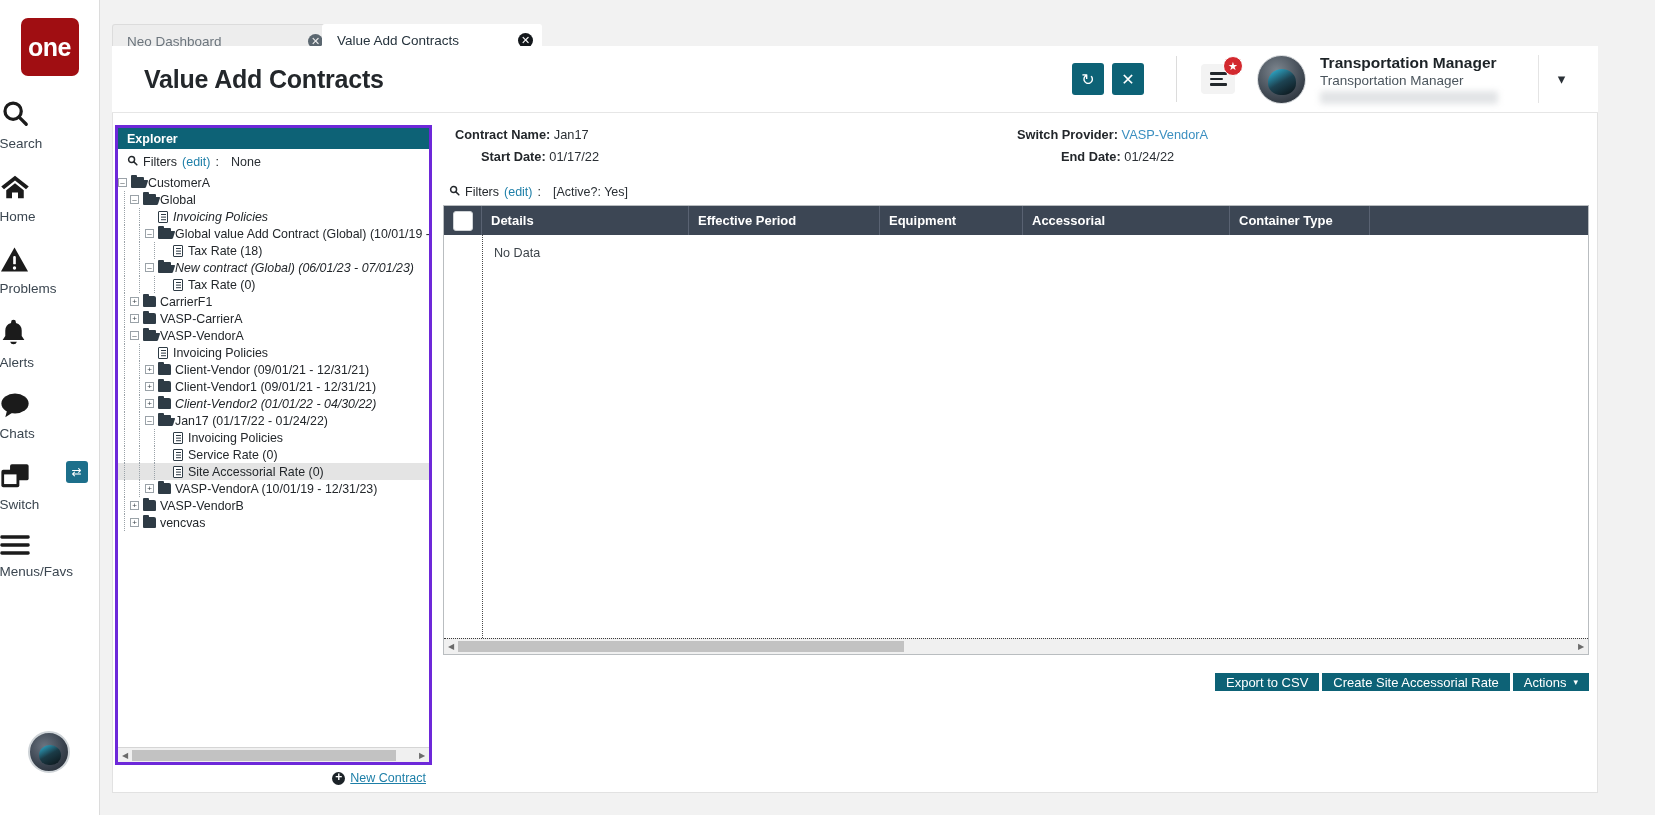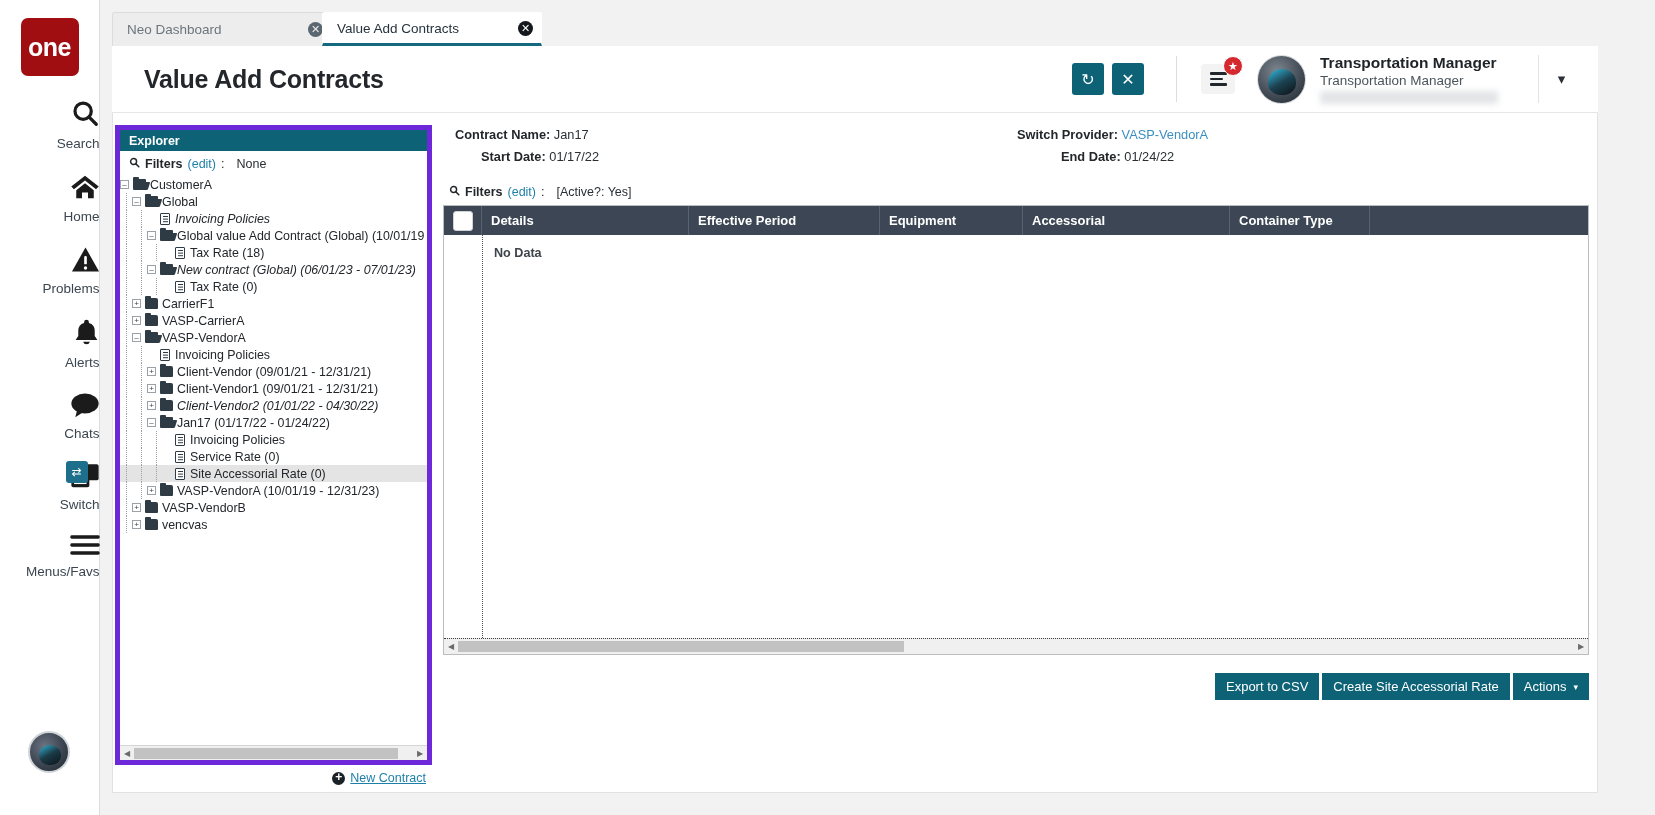--- a/index.html
+++ b/index.html
@@ -20,21 +20,21 @@
     background: #ffffff; border-right: 1px solid #dcdcdc;
     display: flex; flex-direction: column; align-items: center;
   }
   #logo {
     width: 58px; height: 58px; margin-top: 18px; border-radius: 7px;
     background: #a00e12; color: #fff; display: flex; align-items: center; justify-content: center;
     font-weight: 700; font-size: 25px; letter-spacing: -0.5px;
   }
   .rail-item {
     margin-top: 22px; width: 100px; display: flex; flex-direction: column;
-    align-items: flex-end; cursor: pointer; position: relative; padding-left: 35px;
+    align-items: flex-start; cursor: pointer; position: relative;
   }
   .rail-item .glyph { color: #1b1b1b; line-height: 1; display:block; }
   .rail-label { font-size: 13.5px; color: #3b4650; margin-top: 5px; }
   .switch-badge {
     position: absolute; right: 12px; top: -2px;
     width: 22px; height: 22px; border-radius: 3px; background: #1d6f8b;
     color: #fff; font-size: 12px; display: flex; align-items: center; justify-content: center;
   }
   #rail-avatar {
     position: absolute; left: 28px; bottom: 42px; width: 42px; height: 42px; border-radius: 50%;
@@ -45,21 +45,21 @@
     content:""; position:absolute; left:9px; top:12px; width:22px; height:20px; border-radius:50% 50% 45% 45%;
     background: linear-gradient(150deg,#2fb6d9 0%, #1b3b47 48%, #0c1418 100%);
   }
 
   
   #tabstrip {
     position: absolute; left: 100px; top: 0; right: 0; height: 46px;
     background: #f2f2f2;
   }
   .tab {
-    position: absolute; top: 12px; height: 34px; width: 220px;
+    position: absolute; top: 24px; height: 34px; width: 220px;
     background: #ededed; border: 1px solid #dcdcdc; border-bottom: none;
     border-radius: 3px 3px 0 0;
     display: flex; align-items: center; padding: 0 8px 0 14px; cursor: pointer;
   }
   .tab .tab-label { font-size: 13.5px; color: #6c757d; flex: 1; white-space: nowrap; overflow: hidden; }
   .tab.active { background: #ffffff; border-color: #ffffff; border-bottom: 3px solid #14697e; }
   .tab.active .tab-label { color: #26333d; }
   .tab-close {
     width: 15px; height: 15px; border-radius: 50%; background: #5b6770; color: #ededed;
     font-size: 11px; line-height: 15px; text-align: center; margin-left: 6px; cursor: pointer;
@@ -112,30 +112,30 @@
 
   
   #content {
     position: absolute; left: 112px; top: 113px; width: 1486px; height: 680px;
     background: #ffffff; border: 1px solid #e2e2e2; border-top: none;
   }
 
   
   #explorer {
     position: absolute; left: 2px; top: 12px; width: 317px; height: 640px;
-    border: 5px solid #6d28d9; background: #fff; display: flex; flex-direction: column;
+    border: 3px solid #6d28d9; background: #fff; display: flex; flex-direction: column;
   }
   #explorer-head {
     height: 21px; background: #0d6276; color: #fff; font-size: 12.5px; font-weight: 700;
     display: flex; align-items: center; padding-left: 9px;
   }
   #explorer-filters {
     padding: 6px 0 4px 9px; font-size: 12.5px; color: #23272b; display: flex; align-items: center; gap: 5px;
   }
-  .filters-label { font-weight: 700; }
+  .filters-label { font-weight: 400; }
   .lnk { color: #1e7fa8; text-decoration: none; cursor: pointer; }
   .filters-val { margin-left: 7px; color: #2a2f34; }
   #tree { flex: 1; overflow: hidden; position: relative; padding-top: 1px; }
   .node {
     display: flex; align-items: center; height: 17px; font-size: 12.4px; color: #23272b;
     white-space: nowrap; cursor: pointer;
   }
   .node.selected { background: #e4e4e4; }
   .node.italic .node-label { font-style: italic; }
   .toggle {
@@ -208,29 +208,29 @@
     display: flex; align-items: center; color: #ffffff; font-size: 13px; font-weight: 700;
     padding-left: 9px; border-right: 1px solid #596272; flex: none; white-space: nowrap;
   }
   .hcell.cb { justify-content: center; padding-left: 0; }
   .sel-all {
     width: 20px; height: 20px; background: #fff; border: 1px solid #cfd3d6; border-radius: 3px; cursor: pointer;
   }
   #grid-body { position: absolute; left: 0; right: 0; top: 29px; bottom: 16px; display: flex; }
   #body-gutter { width: 38px; background: #fff; flex: none; }
   #body-main { flex: 1; border-left: 1px dotted #4a4a4a; padding: 11px 0 0 11px; }
-  #no-data { font-size: 12.6px; color: #3d444a; font-weight: bold; }
+  #no-data { font-size: 12.6px; color: #3d444a; }
   #grid-hscroll {
     position: absolute; left: 0; right: 0; bottom: 0; height: 16px; background: #f0f0f0;
     border-top: 1px dotted #3b3b3b; display: flex; align-items: center;
   }
 
   #btn-row { display: flex; justify-content: flex-end; margin-top: 18px; }
   .tbtn {
-    background: #0d6276; color: #ffffff; border: none; height: 27px; padding: 0 11px;
+    background: #0d6276; color: #ffffff; border: none; height: 18px; padding: 0 11px;
     font-size: 13px; cursor: pointer; margin-left: 3px; font-family: "Liberation Sans", sans-serif;
     display: flex; align-items: center; gap: 7px;
   }
   .caret-dn { font-size: 9px; }
 </style>
 </head>
 <body>
 
 <div id="app">
 

